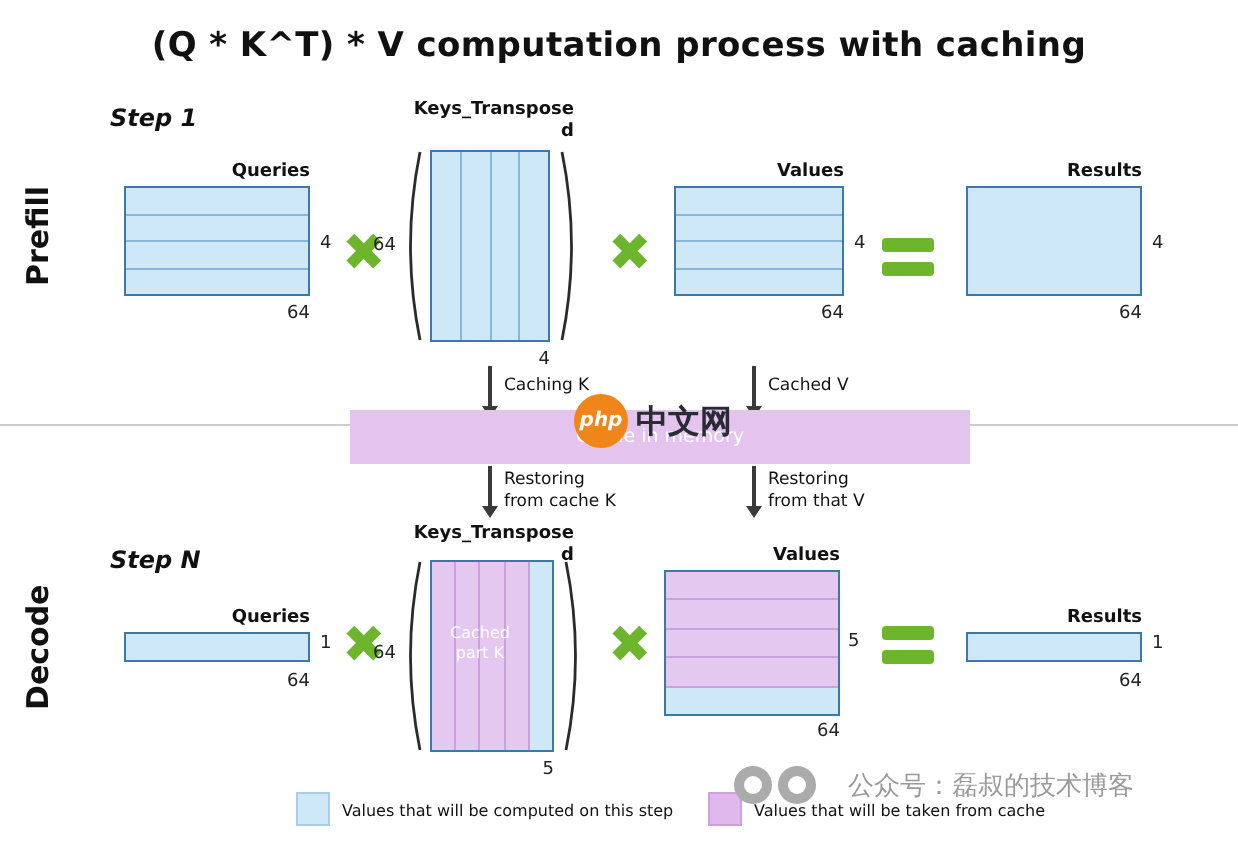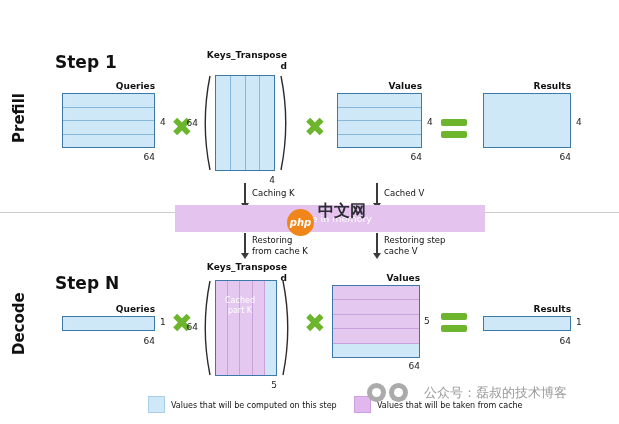--- a/index.html
+++ b/index.html
@@ -8,21 +8,21 @@
     font-family:"DejaVu Sans", sans-serif; color:#111; overflow:hidden;
   }
   .title {
     position:absolute; top:13px; left:0; width:100%; text-align:center;
     font-size:17px; font-weight:bold; letter-spacing:0.2px;
   }
   .side-label {
     position:absolute; width:56px; text-align:center; font-size:15px;
     font-weight:bold; transform:rotate(-90deg);
   }
-  .step { position:absolute; font-size:17px; font-weight:bold; }
+  .step { position:absolute; font-size:12px; font-weight:bold;font-style:italic; }
   .lbl { position:absolute; font-size:9px; font-weight:bold; }
   .ctr { text-align:right; }
   .dim { position:absolute; font-size:9px; color:#222; }
   .matrix { position:absolute; box-sizing:border-box; background:#cfe8f8; border:1px solid #3c78a8; }
   .rows, .cols { width:100%; height:100%; display:flex; }
   .rows { flex-direction:column; }
   .cols { flex-direction:row; }
   .rows > i { flex:1; border-bottom:1px solid #85b8da; }
   .rows > i:last-child { border-bottom:none; }
   .cols > i { flex:1; border-right:1px solid #85b8da; }
@@ -42,35 +42,36 @@
   .aline { position:absolute; width:2px; background:#3a3a3a; }
   .ahead { position:absolute; width:0; height:0; border-left:4px solid transparent;
            border-right:4px solid transparent; border-top:6px solid #3a3a3a; }
   .flow-label { position:absolute; font-size:8.5px; font-weight:normal; color:#111; line-height:1.25; }
   .divider { position:absolute; left:0; top:212px; width:619px; height:1px; background:#cccccc; }
   .cachebar { position:absolute; left:175px; top:205px; width:310px; height:27px; background:#e4c3ee; }
   .cachebar span { display:block; width:100%; text-align:center; line-height:27px;
                    color:#ffffff; font-size:9.5px; }
   .php-circle { position:absolute; width:27px; height:27px; border-radius:50%; background:#f08519;
                 color:#fff; font-style:italic; font-weight:bold; font-size:10px;
-                text-align:center; line-height:27px;margin-top:12px; }
+                text-align:center; line-height:27px; }
   .php-site { position:absolute; font-size:16px; font-weight:bold; color:#2b2b35; }
   .swatch { position:absolute; width:17px; height:17px; box-sizing:border-box; }
   .swatch.blue { background:#cfe8f8; border:1px solid #a8cfe8; }
   .swatch.purple { background:#e0b8ee; border:1px solid #cda0e0; }
   .legend-text { position:absolute; font-size:8px; color:#111; }
   .wm-circle { position:absolute; width:19px; height:19px; border-radius:50%; background:#ababab; }
   .wm-circle > i { position:absolute; left:5px; top:5px; width:9px; height:9px; border-radius:50%; background:#ffffff; }
   .wm-text { position:absolute; font-size:13px; color:#9a9a9a; }
 </style>
 </head>
 <body>
 
 <div class="canvas">
 
+  <div class="title">(Q * K^T) * V computation process with caching</div>
 
   <div class="side-label" style="left:-9px;top:109px;">Prefill</div>
   <div class="side-label" style="left:-9px;top:318px;">Decode</div>
 
   <div class="divider"></div>
 
   <div class="step" style="left:55px;top:52px;">Step 1</div>
 
   <div class="lbl ctr" style="left:62px;top:81px;width:93px;">Queries</div>
   <div class="matrix" style="left:62px;top:93px;width:93px;height:55px;">
@@ -145,21 +146,21 @@
 
   <div class="php-circle" style="left:287px;top:197px;">php</div>
   <div class="php-site" style="left:318px;top:201px;">中文网</div>
 
   <div class="aline" style="left:244px;top:233px;height:21px;"></div>
   <div class="ahead" style="left:241px;top:253px;"></div>
   <div class="flow-label" style="left:252px;top:235px;width:62px;">Restoring from cache K</div>
 
   <div class="aline" style="left:376px;top:233px;height:21px;"></div>
   <div class="ahead" style="left:373px;top:253px;"></div>
-  <div class="flow-label" style="left:384px;top:235px;width:62px;">Restoring step cache V</div>
+  <div class="flow-label" style="left:384px;top:235px;width:62px;">Restoring from that V</div>
 
   <div class="step" style="left:55px;top:273px;">Step N</div>
 
   <div class="lbl ctr" style="left:203px;top:262px;width:84px;">Keys_Transpose</div>
   <div class="lbl ctr" style="left:203px;top:273px;width:84px;">d</div>
 
   <div class="lbl ctr" style="left:62px;top:304px;width:93px;">Queries</div>
   <div class="matrix" style="left:62px;top:316px;width:93px;height:15px;"></div>
   <div class="dim" style="left:160px;top:317px;">1</div>
   <div class="dim ctr" style="left:62px;top:336px;width:93px;">64</div>
@@ -172,21 +173,21 @@
 
   <div class="matrix" style="left:215px;top:280px;width:62px;height:96px;">
     <div class="cols">
         <i class="purple"></i>
         <i class="purple"></i>
         <i class="purple"></i>
         <i class="purple"></i>
         <i></i>
       </div>
   </div>
-  <div class="overlay-label" style="left:215px;top:268px;width:50px;height:76px;">Cached part K</div>
+  <div class="overlay-label" style="left:215px;top:284px;width:50px;height:76px;">Cached part K</div>
   <div class="dim" style="left:186px;top:322px;width:12px;text-align:right;">64</div>
   <div class="dim ctr" style="left:215px;top:380px;width:62px;">5</div>
 
   <svg class="bracket" style="left:281px;top:279px;" width="13" height="98" viewBox="0 0 13 98">
     <path d="M2 2 Q11.5 49 2 96" fill="none" stroke="#2b2b2b" stroke-width="1.4"></path>
   </svg>
 
   <div class="mul" style="left:304px;top:310px;">✖</div>
 
   <div class="lbl ctr" style="left:332px;top:273px;width:88px;">Values</div>

